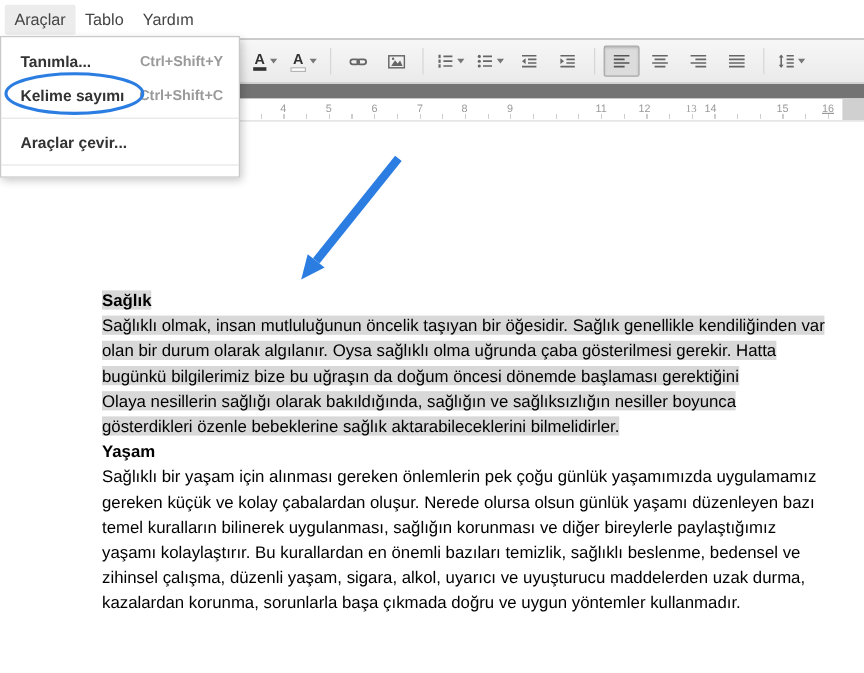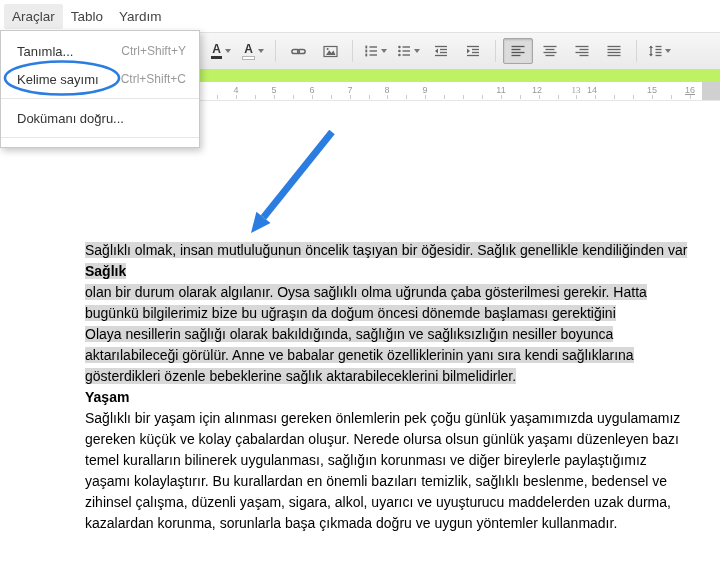--- a/index.html
+++ b/index.html
@@ -1,16 +1,16 @@
 <!DOCTYPE html>
 <html><head>
 <meta charset="utf-8">
 <style>
   html,body{margin:0;padding:0;background:#fff;}
-  .app{position:relative;width:720px;height:561px;overflow:hidden;background:#bef264;
+  .app{position:relative;width:720px;height:561px;overflow:hidden;background:#737373;
        font-family:"Liberation Sans",sans-serif;}
 
   
   .menubar{position:absolute;top:0;left:0;right:0;height:32px;display:flex;align-items:center;
            padding-left:4px;font-size:13.5px;color:#444;background:#fff;}
   .menu-item{padding:5px 8px;border-radius:2px;cursor:pointer;}
   .menu-item.open{background:#ececec;}
   .save-status{margin-left:22px;color:#b2b2b2;font-size:13px;}
 
   
@@ -41,21 +41,21 @@
   
   .doc{position:absolute;top:101px;left:0;right:0;bottom:0;background:#fff;cursor:text;}
   .doc-content{padding:139px 0 0 85px;font-size:14px;line-height:21px;color:#000;letter-spacing:0;}
   .doc-line{height:21px;white-space:nowrap;}
   .h,.h-sel{font-weight:700;}
   .h-sel .doc-text,.p-sel .doc-text{background:#d8d8d8;}
 
   
   .dropdown{position:absolute;top:30px;left:0;width:200px;box-sizing:border-box;background:#fff;
             border:1px solid #c9c9c9;box-shadow:2px 3px 7px rgba(0,0,0,.22);
-            padding:6px 0 4px;z-index:20;}
+            padding:6px 0 4px;z-index:20;font-weight:bold;}
   .drow{display:flex;justify-content:space-between;align-items:center;height:28px;
         padding:0 13px 0 16px;font-size:13px;color:#333;cursor:pointer;}
   .dshort{color:#9a9a9a;font-size:12px;}
   .dsep{height:1px;background:#e6e6e6;margin:5px 0;}
 
   
   .annotations{position:absolute;left:0;top:0;width:720px;height:561px;z-index:40;pointer-events:none;}
 </style>
 </head>
 <body>
@@ -215,26 +215,25 @@
       <span class="ruler-num" style="left: 537px;">12</span>
       <span class="ruler-num" style="left: 576px; font-family: Liberation Serif, serif;">13</span>
       <span class="ruler-num" style="left: 592px;">14</span>
       <span class="ruler-num" style="left: 652px;">15</span>
       <span class="ruler-num" style="left: 690px; text-decoration: underline;">16</span>
     <div class="ruler-right-block"></div>
   </div>
 
   <div class="doc">
     <div class="doc-content">
-      <div class="doc-line p-sel"><span class="doc-text">Sağlıklı olmak, insan mutluluğunun öncelik taşıyan bir öğesidir. Sağlık genellikle kendiliğinden var</span></div>
-        <div class="doc-line h-sel"><span class="doc-text">Sağlık</span></div>
+      <div class="doc-line h-sel"><span class="doc-text">Sağlık</span></div>
+        <div class="doc-line p-sel"><span class="doc-text">Sağlıklı olmak, insan mutluluğunun öncelik taşıyan bir öğesidir. Sağlık genellikle kendiliğinden var</span></div>
         <div class="doc-line p-sel"><span class="doc-text">olan bir durum olarak algılanır. Oysa sağlıklı olma uğrunda çaba gösterilmesi gerekir. Hatta</span></div>
         <div class="doc-line p-sel"><span class="doc-text">bugünkü bilgilerimiz bize bu uğraşın da doğum öncesi dönemde başlaması gerektiğini</span></div>
         <div class="doc-line p-sel"><span class="doc-text">Olaya nesillerin sağlığı olarak bakıldığında, sağlığın ve sağlıksızlığın nesiller boyunca</span></div>
-        <div class="doc-line p-sel"><span class="doc-text">aktarılabileceği görülür. Anne ve babalar genetik özelliklerinin yanı sıra kendi sağlıklarına</span></div>
         <div class="doc-line p-sel"><span class="doc-text">gösterdikleri özenle bebeklerine sağlık aktarabileceklerini bilmelidirler.</span></div>
         <div class="doc-line h"><span class="doc-text">Yaşam</span></div>
         <div class="doc-line p"><span class="doc-text">Sağlıklı bir yaşam için alınması gereken önlemlerin pek çoğu günlük yaşamımızda uygulamamız</span></div>
         <div class="doc-line p"><span class="doc-text">gereken küçük ve kolay çabalardan oluşur. Nerede olursa olsun günlük yaşamı düzenleyen bazı</span></div>
         <div class="doc-line p"><span class="doc-text">temel kuralların bilinerek uygulanması, sağlığın korunması ve diğer bireylerle paylaştığımız</span></div>
         <div class="doc-line p"><span class="doc-text">yaşamı kolaylaştırır. Bu kurallardan en önemli bazıları temizlik, sağlıklı beslenme, bedensel ve</span></div>
         <div class="doc-line p"><span class="doc-text">zihinsel çalışma, düzenli yaşam, sigara, alkol, uyarıcı ve uyuşturucu maddelerden uzak durma,</span></div>
         <div class="doc-line p"><span class="doc-text">kazalardan korunma, sorunlarla başa çıkmada doğru ve uygun yöntemler kullanmadır.</span></div>
     </div>
   </div>
@@ -243,21 +242,21 @@
     <div class="drow">
       <span class="dlabel">Tanımla...</span>
       <span class="dshort">Ctrl+Shift+Y</span>
     </div>
     <div class="drow">
       <span class="dlabel">Kelime sayımı</span>
       <span class="dshort">Ctrl+Shift+C</span>
     </div>
     <div class="dsep"></div>
     <div class="drow">
-      <span class="dlabel">Dokümanı doğru...</span>
+      <span class="dlabel">Araçlar çevir...</span>
       <span class="dshort"></span>
     </div>
     <div class="dsep"></div>
   </div>
 
   <svg class="annotations" viewBox="0 0 720 561">
     <ellipse cx="62" cy="78" rx="57" ry="16.5" fill="none" stroke-width="2.6" stroke="#2b7de2"></ellipse>
     <path d="M332 132 L263.5 217.4" stroke-width="7" fill="none" stroke="#2b7de2"></path>
     <polygon points="251,233 256.4,211.8 270.5,223" fill="#2b7de2"></polygon>
   </svg>

